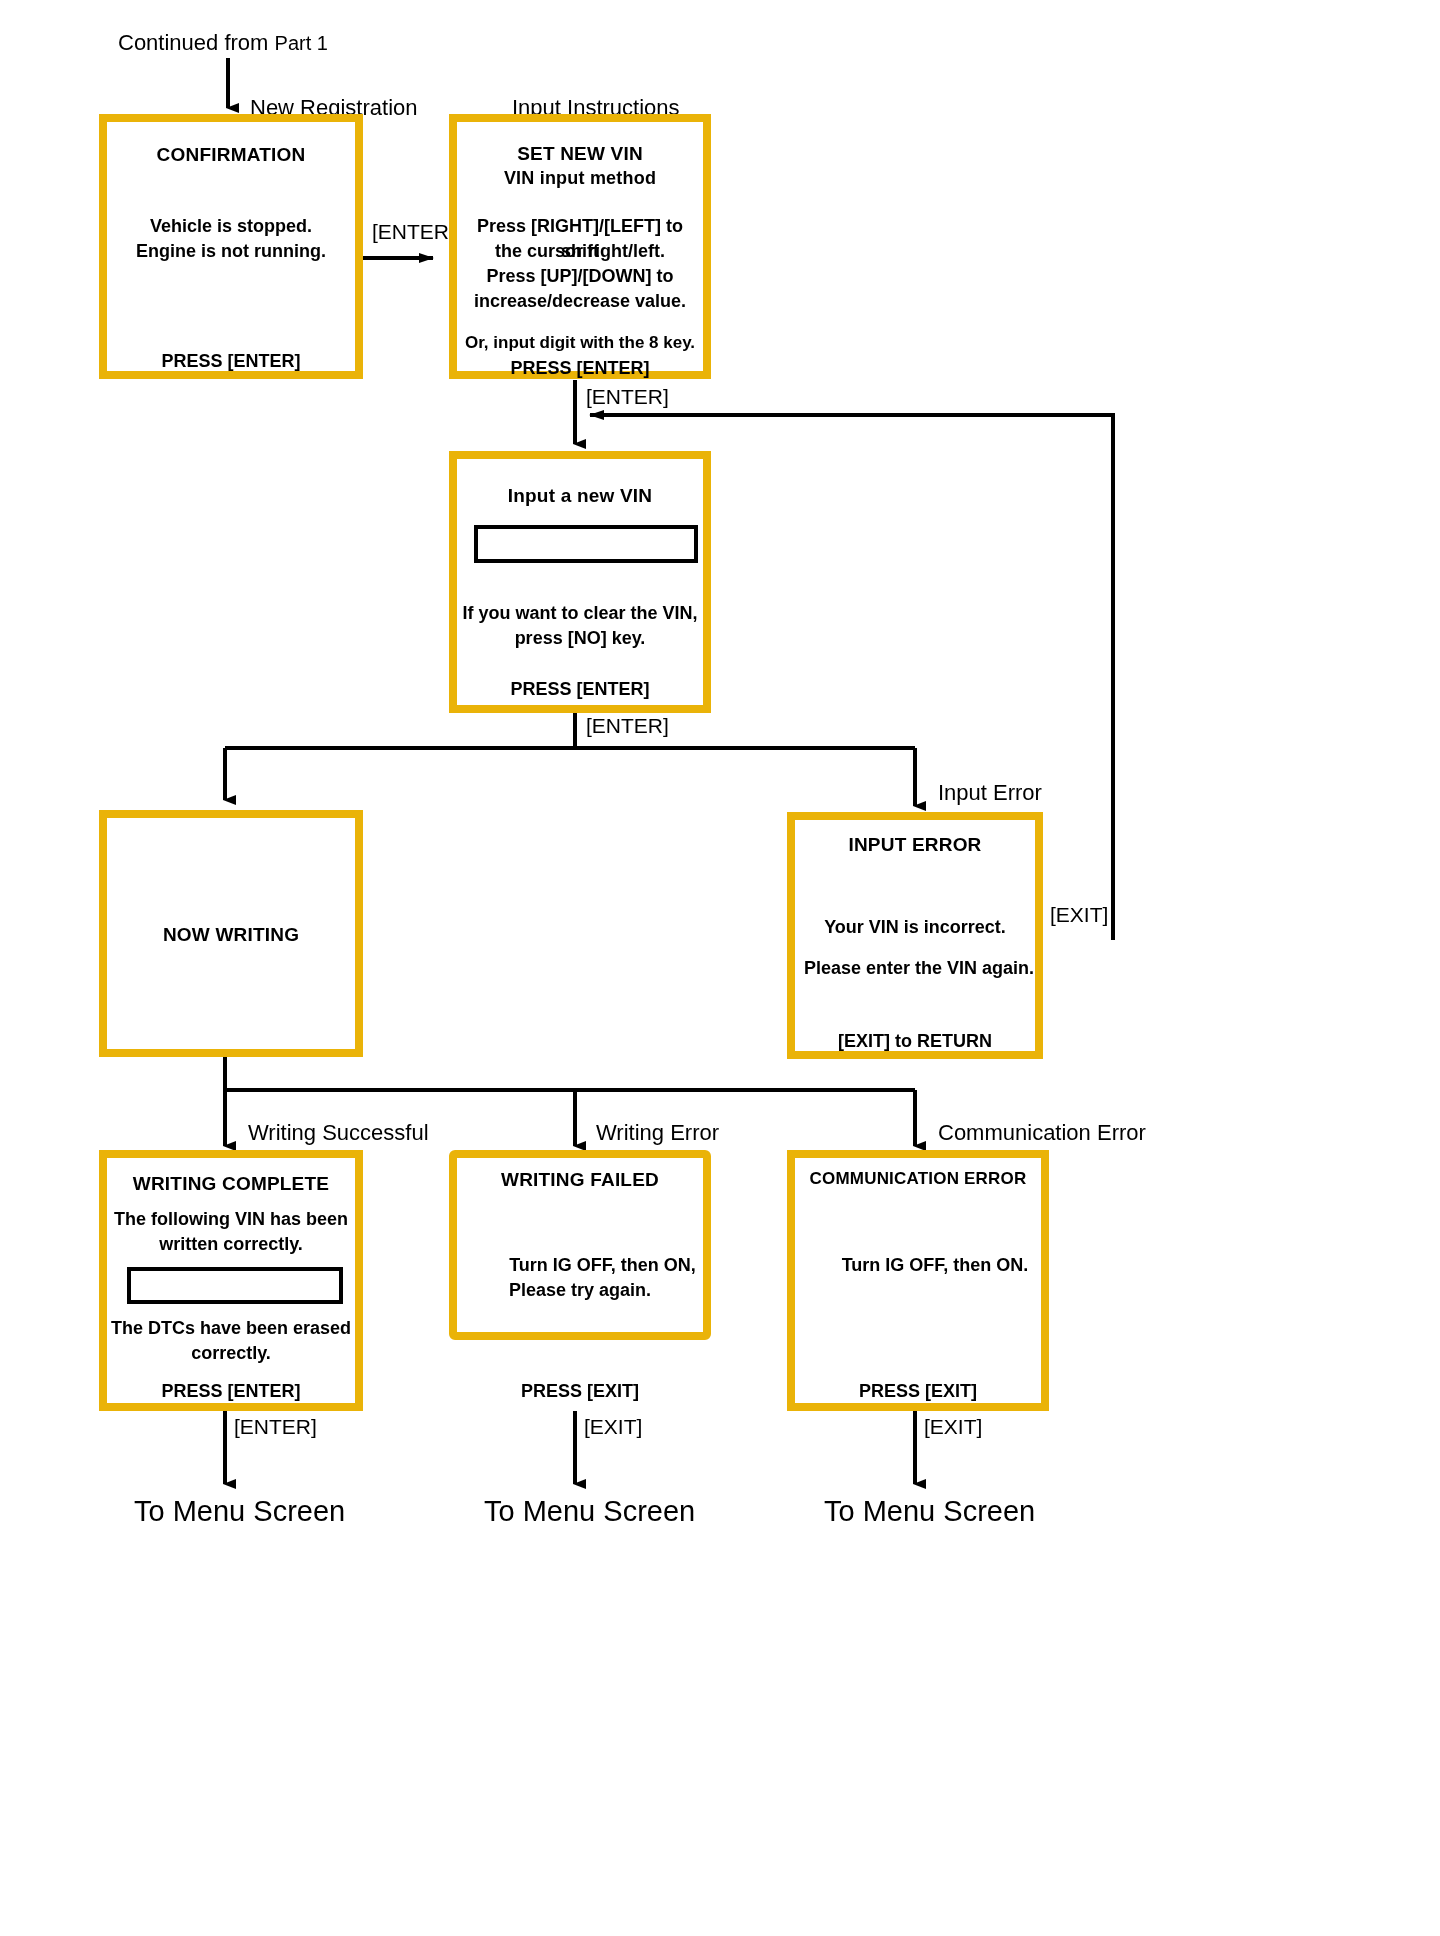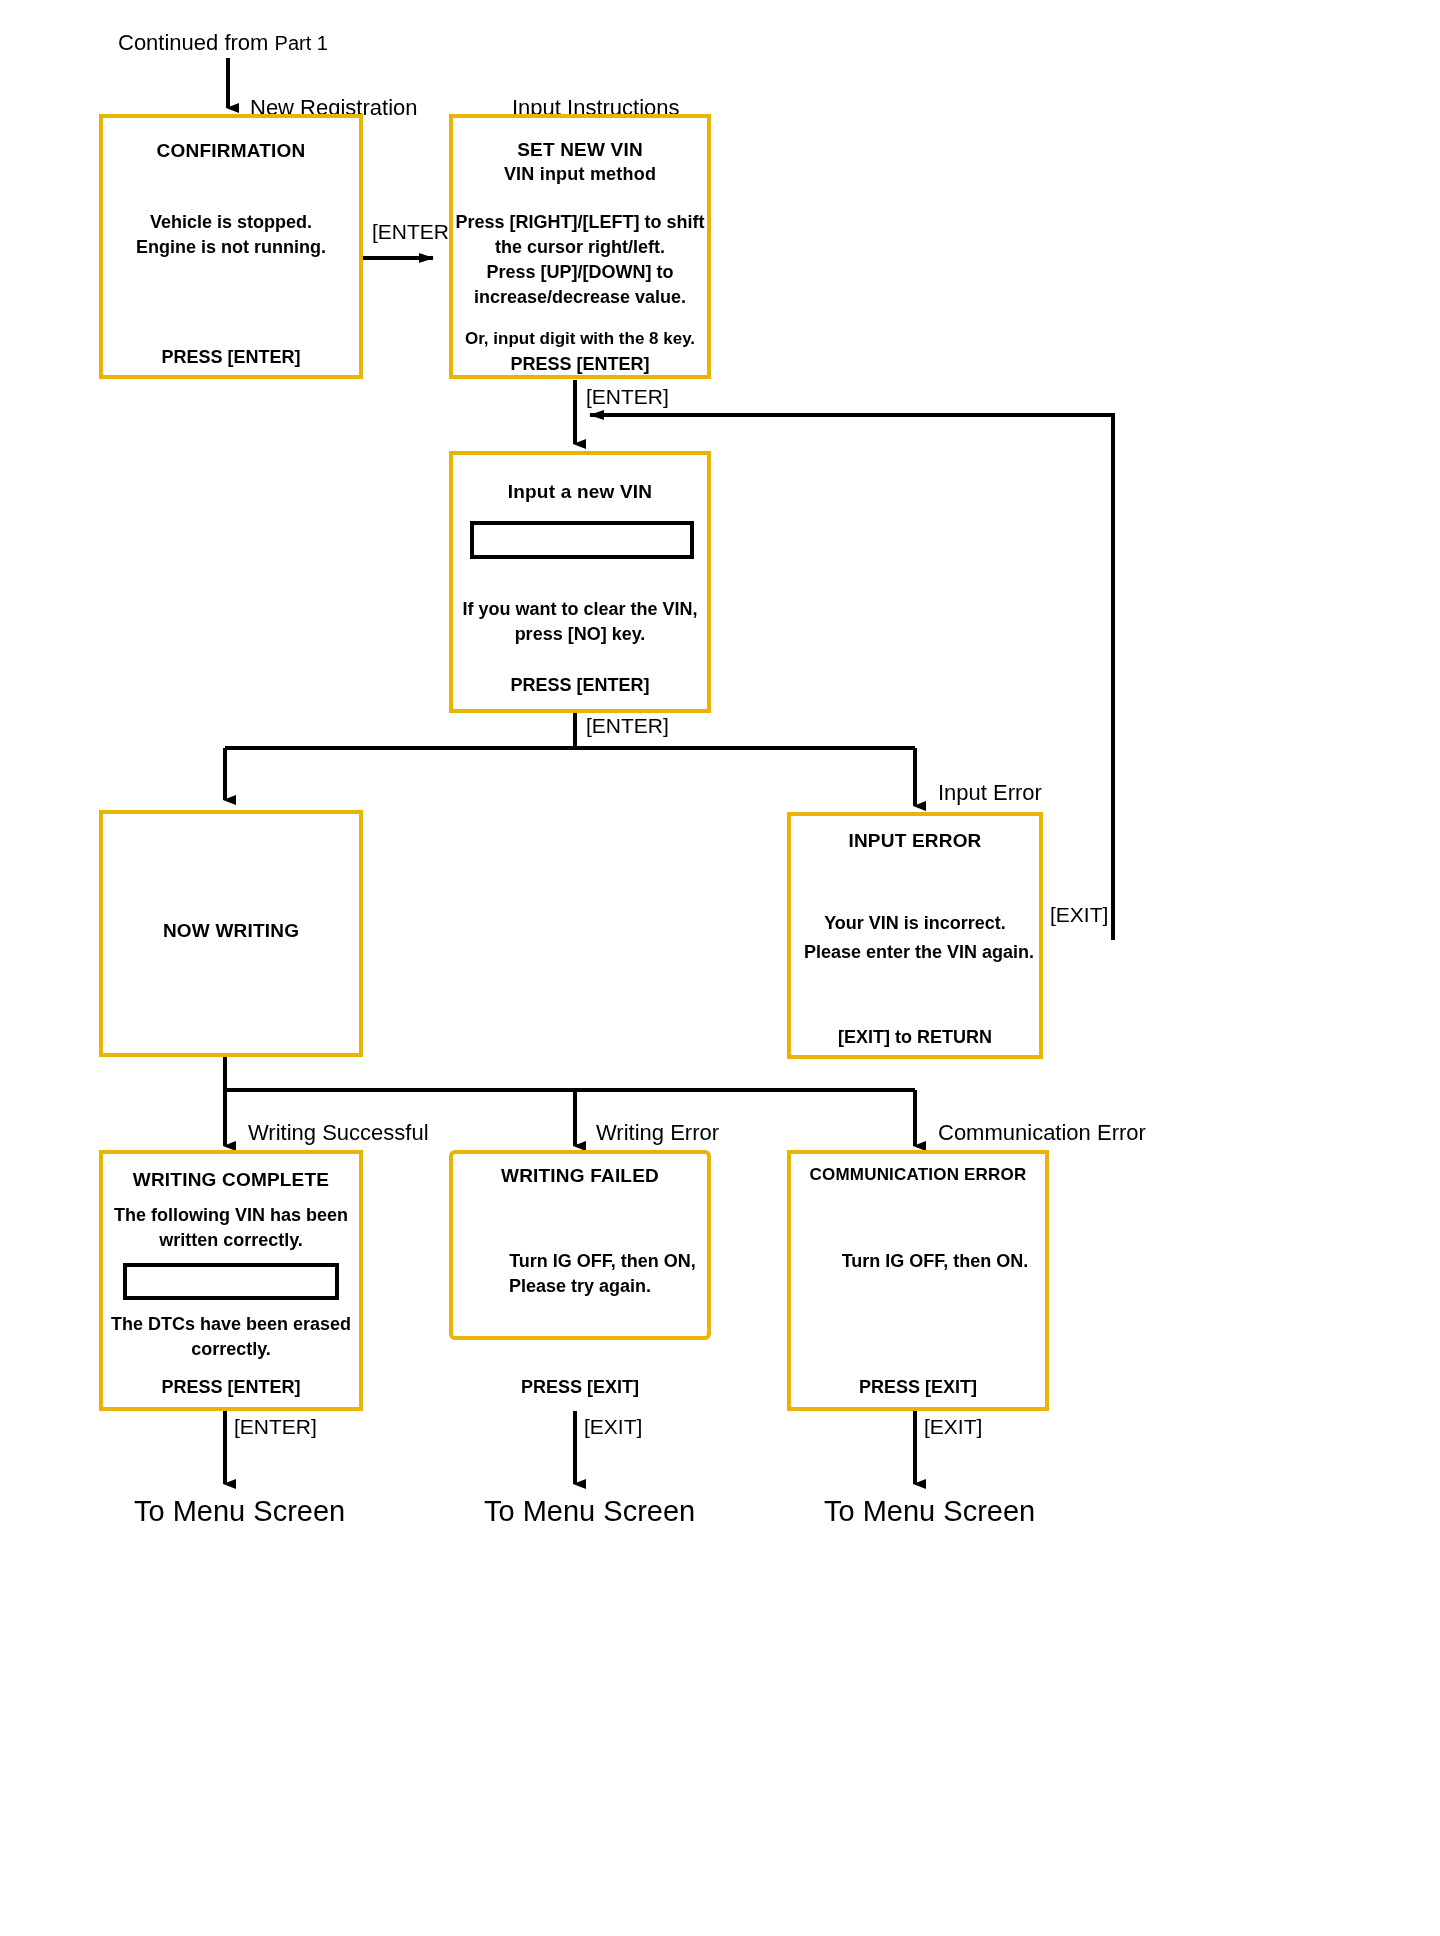--- a/index.html
+++ b/index.html
@@ -17,21 +17,21 @@
   }
   #canvas {
     position: absolute;
     top: 0;
     left: 0;
     width: 1440px;
     height: 1936px;
   }
   .flow-box {
     position: absolute;
-    border: 4px solid #eab308;
+    border: 8px solid #eab308;
     background: #ffffff;
     box-sizing: border-box;
   }
   .box-inner {
     position: relative;
     width: 100%;
     height: 100%;
   }
   .screen-title {
     position: absolute;
@@ -194,21 +194,21 @@
 <div class="flow-box" style="left:99px; top:810px; width:264px; height:247px;">
   <div class="box-inner">
     <div class="screen-title" style="top:106px;">NOW WRITING</div>
   </div>
 </div>
 
 <div class="flow-box" style="left:787px; top:812px; width:256px; height:247px;">
   <div class="box-inner">
     <div class="screen-title" style="top:14px;">INPUT ERROR</div>
     <div class="screen-line" style="top:95px;">Your VIN is incorrect.</div>
-    <div class="screen-line" style="top:124px;padding-left:8px;">Please enter the VIN again.</div>
+    <div class="screen-line" style="top:136px;padding-left:8px;">Please enter the VIN again.</div>
     <div class="screen-footer" style="top:211px;">[EXIT] to RETURN</div>
   </div>
 </div>
 
 <div class="flow-box" style="left:99px; top:1150px; width:264px; height:261px;">
   <div class="box-inner">
     <div class="screen-title" style="top:15px;">WRITING COMPLETE</div>
     <div class="screen-line" style="top:49px;">The following VIN has been</div>
     <div class="screen-line" style="top:74px;">written correctly.</div>
     <div class="vin-field" style="left:20px; top:109px; width:216px; height:37px;">

